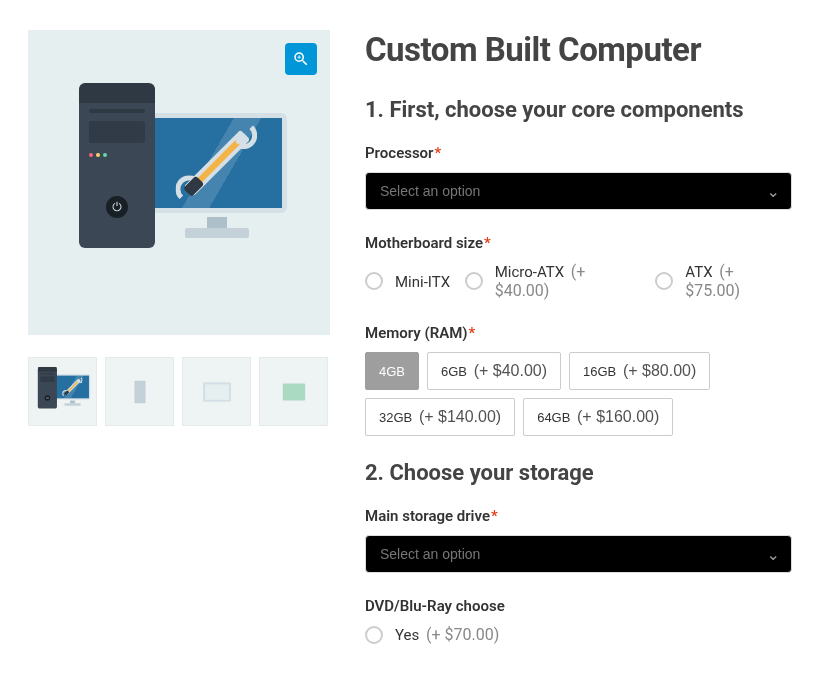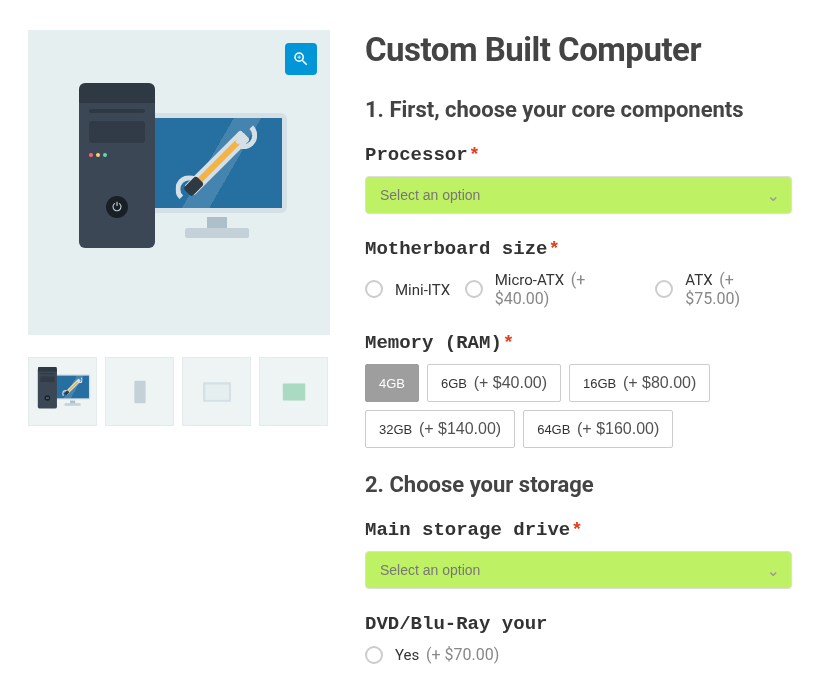--- a/index.html
+++ b/index.html
@@ -92,29 +92,29 @@
     h1 {
       font-size: 33px; font-weight: 700; color: #444;
       margin-bottom: 28px; letter-spacing: -0.5px;
     }
     h2 {
       font-size: 22px; font-weight: 700; color: #444;
       margin-bottom: 22px; margin-top: 8px;
     }
     .field { margin-bottom: 24px; }
     .field-label {
-      font-size: 19px; font-weight: 600; color: #333;
-      margin-bottom: 10px; display: block; font-family: Liberation Mono, monospace;
+      font-size: 15px; font-weight: 600; color: #333;
+      margin-bottom: 10px; display: block;
     }
     .required { color: #e2401c; margin-left: 1px; }
     .select-wrap { position: relative; }
     .select {
       width: 100%; border: 1px solid #ddd; border-radius: 4px;
       padding: 10px 14px; font-size: 14px; color: #777;
-      background: #bef264; appearance: none; cursor: pointer;
+      background: #000000; appearance: none; cursor: pointer;
     }
     .select-chevron {
       position: absolute; right: 12px; top: 50%; transform: translateY(-50%);
       pointer-events: none; color: #999;
     }
     .radio-list { display: flex; flex-direction: row; gap: 12px; margin-top: 4px; }
     .radio-item { display: flex; align-items: center; gap: 12px; cursor: pointer; }
     .radio-dot {
       width: 18px; height: 18px; border: 2px solid #ccc;
       border-radius: 50%; background: #fff; flex-shrink: 0;
@@ -254,21 +254,21 @@
       <label class="field-label"><span>Main storage drive</span><span class="required">*</span></label>
       <div class="select-wrap">
         <select class="select">
           <option>Select an option</option>
         </select>
         <span class="select-chevron">⌄</span>
       </div>
     </div>
 
     <div class="field">
-      <label class="field-label">DVD/Blu-Ray your</label>
+      <label class="field-label">DVD/Blu-Ray choose</label>
       <div class="radio-list">
         <div class="radio-item">
           <span class="radio-dot"></span>
           <span class="radio-label"><span>Yes</span> <span class="price-mod">(+ $70.00)</span></span>
         </div>
 
       </div>
     </div>
 
   </div>

